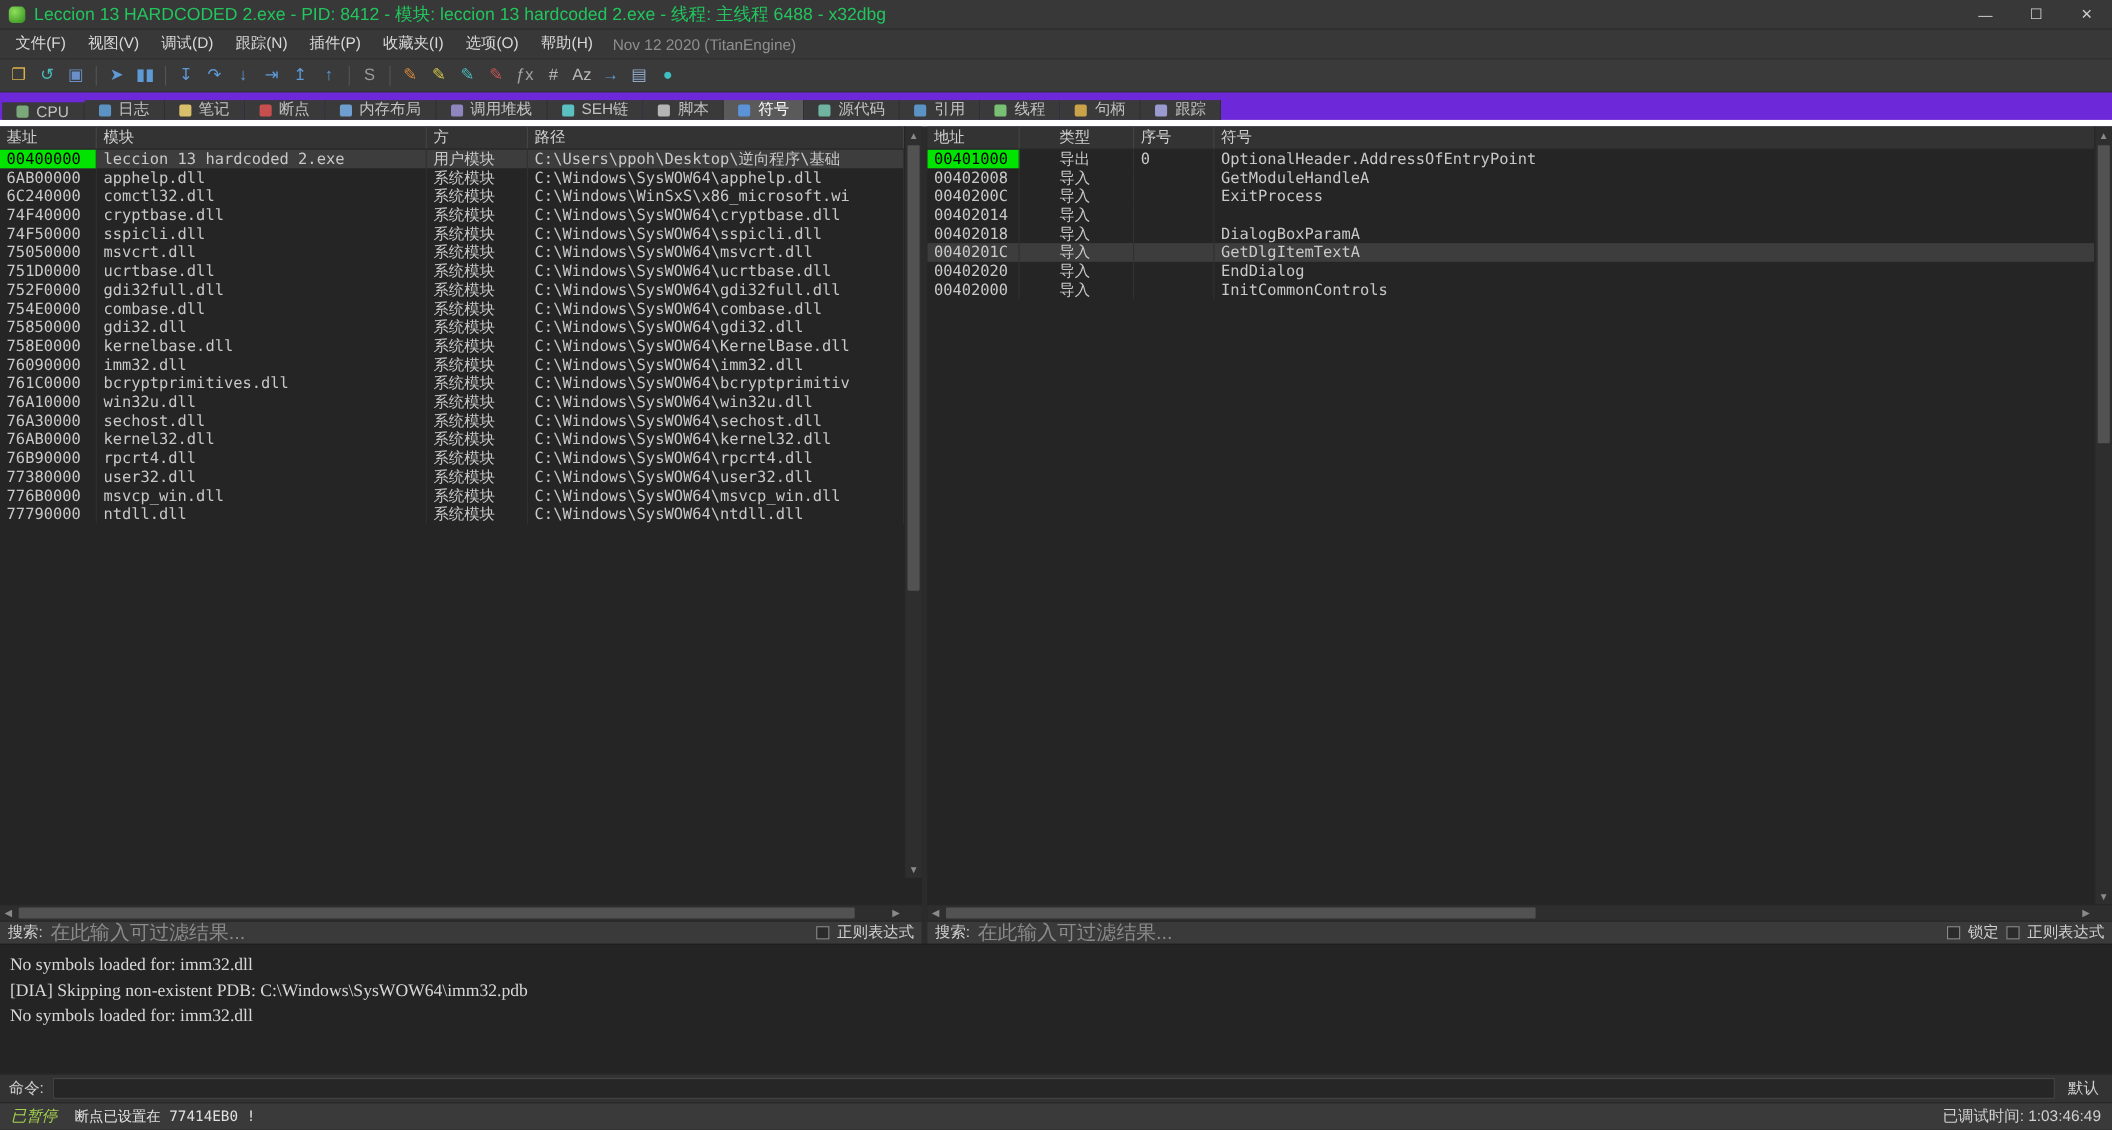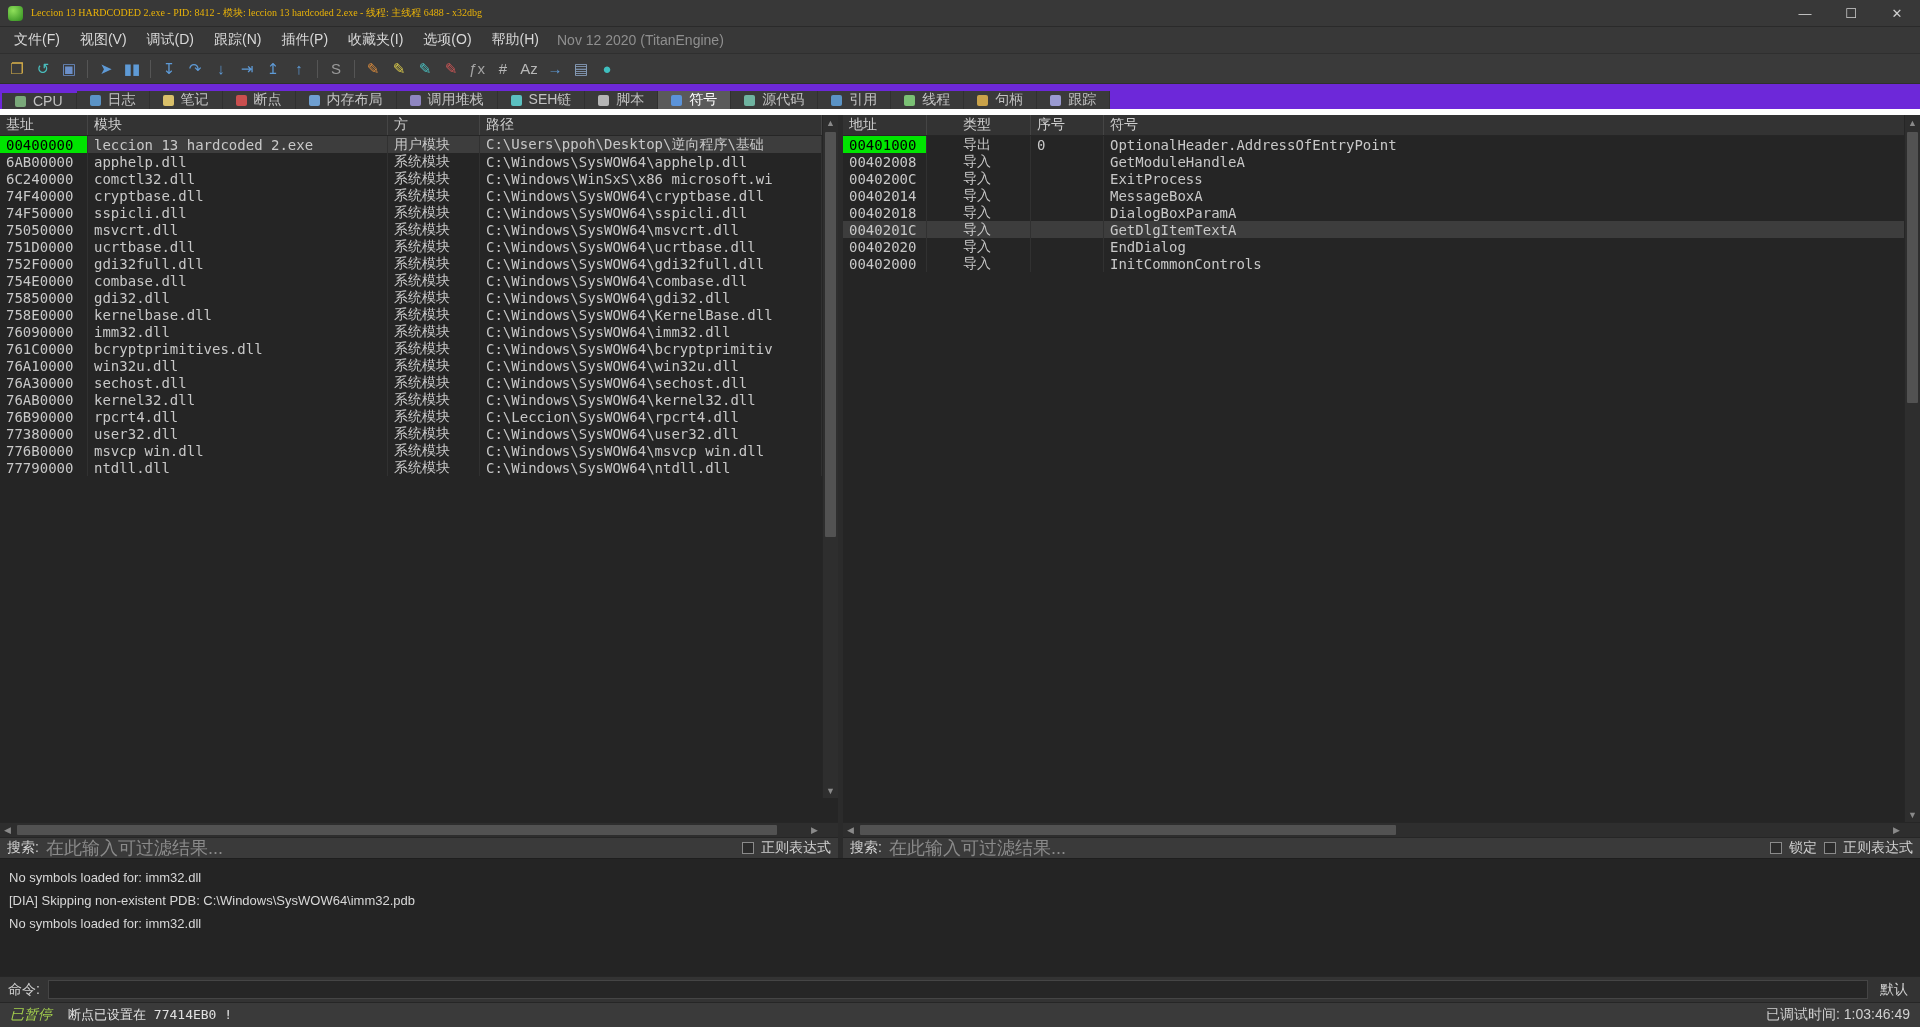--- a/index.html
+++ b/index.html
@@ -3,21 +3,21 @@
 <meta charset="utf-8">
 <style>
   *{margin:0;padding:0;box-sizing:border-box;}
   html,body{width:1920px;height:1027px;overflow:hidden;background:#2b2b2b;
     font-family:"Liberation Sans","DejaVu Sans",sans-serif;font-size:14px;color:#c8c8c8;}
   .app{display:flex;flex-direction:column;width:1920px;height:1027px;background:#2b2b2b;}
 
   
   .titlebar{height:27px;flex:none;background:#383838;display:flex;align-items:center;padding-left:8px;border-bottom:1px solid #2a2a2a;}
   .app-icon{width:15px;height:15px;margin-right:8px;border-radius:4px;background:radial-gradient(circle at 35% 30%,#8fe05a,#2e8b1e);flex:none;}
-  .title-text{color:#eab308;font-size:10px;white-space:nowrap;font-family:Liberation Serif, serif;}
+  .title-text{color:#22c55e;font-size:16px;white-space:nowrap;}
   .win-controls{margin-left:auto;display:flex;height:100%;}
   .win-btn{width:46px;height:100%;display:flex;align-items:center;justify-content:center;color:#cfcfcf;font-size:13px;}
 
   
   .menubar{height:27px;flex:none;background:#383838;display:flex;align-items:center;padding:0 4px;border-bottom:1px solid #2f2f2f;}
   .menu-item{padding:0 10px;height:100%;display:flex;align-items:center;color:#d8d8d8;white-space:nowrap;}
   .menu-build{color:#8f8f8f;margin-left:8px;white-space:nowrap;}
 
   
   .toolbar{height:30px;flex:none;background:#3a3a3a;display:flex;align-items:center;padding:0 5px;gap:2px;border-bottom:1px solid #2f2f2f;}
@@ -66,21 +66,21 @@
   .fsplit{width:5px;flex:none;background:#2b2b2b;}
   .filterbar.right{flex:1;}
   .filter-label{color:#d0d0d0;white-space:nowrap;}
   .filter-input{flex:1;background:transparent;border:none;outline:none;color:#c8c8c8;font-size:18px;font-family:"Liberation Sans","DejaVu Sans",sans-serif;}
   .filter-input::placeholder{color:#8a8a8a;}
   .cb{width:12px;height:12px;flex:none;border:1px solid #8a8a8a;background:#2b2b2b;}
   .cb-label{color:#d0d0d0;white-space:nowrap;}
 
   
   .logarea{height:118px;flex:none;background:#242424;border-top:1px solid #1e1e1e;padding:7px 9px;overflow:hidden;}
-  .log-line{height:23px;line-height:23px;font-family:Liberation Sans, sans-serif;font-size:13px;color:#d8d8d8;white-space:pre;}
+  .log-line{height:23px;line-height:23px;font-family:Liberation Serif, serif;font-size:16px;color:#d8d8d8;white-space:pre;}
 
   
   .cmdbar{height:26px;flex:none;background:#333333;display:flex;align-items:center;padding:0 8px;gap:8px;border-top:1px solid #262626;}
   .cmd-label{color:#d0d0d0;white-space:nowrap;}
   .cmd-input{flex:1;height:19px;background:#262626;border:1px solid #454545;outline:none;color:#d0d0d0;padding:0 5px;font-family:"DejaVu Sans Mono",monospace;font-size:13px;}
   .cmd-default{color:#d0d0d0;white-space:nowrap;padding:0 4px;}
 
   
   .statusbar{height:25px;flex:none;background:#3a3a3a;display:flex;align-items:center;padding:0 10px;gap:16px;border-top:1px solid #262626;}
   .status-state{color:#a6d34e;white-space:nowrap;font-style:italic;}
@@ -353,21 +353,21 @@
               <div class="trow">
                 <div class="tcell mc0">76AB0000</div>
                 <div class="tcell mc1">kernel32.dll</div>
                 <div class="tcell mc2">系统模块</div>
                 <div class="tcell mc3">C:\Windows\SysWOW64\kernel32.dll</div>
               </div>
               <div class="trow">
                 <div class="tcell mc0">76B90000</div>
                 <div class="tcell mc1">rpcrt4.dll</div>
                 <div class="tcell mc2">系统模块</div>
-                <div class="tcell mc3">C:\Leccion\SysWOW64\rpcrt4.dll</div>
+                <div class="tcell mc3">C:\Windows\SysWOW64\rpcrt4.dll</div>
               </div>
               <div class="trow">
                 <div class="tcell mc0">77380000</div>
                 <div class="tcell mc1">user32.dll</div>
                 <div class="tcell mc2">系统模块</div>
                 <div class="tcell mc3">C:\Windows\SysWOW64\user32.dll</div>
               </div>
               <div class="trow">
                 <div class="tcell mc0">776B0000</div>
                 <div class="tcell mc1">msvcp_win.dll</div>
@@ -431,21 +431,20 @@
                 <div class="tcell sc0">0040200C</div>
                 <div class="tcell sc1">导入</div>
                 <div class="tcell sc2"></div>
                 <div class="tcell sc3">ExitProcess</div>
                 <div class="tcell sc4"></div>
               </div>
               <div class="trow">
                 <div class="tcell sc0">00402014</div>
                 <div class="tcell sc1">导入</div>
                 <div class="tcell sc2"></div>
-                <div class="tcell sc3">MessageBoxA</div>
                 <div class="tcell sc4"></div>
               </div>
               <div class="trow">
                 <div class="tcell sc0">00402018</div>
                 <div class="tcell sc1">导入</div>
                 <div class="tcell sc2"></div>
                 <div class="tcell sc3">DialogBoxParamA</div>
                 <div class="tcell sc4"></div>
               </div>
               <div class="trow selected">

